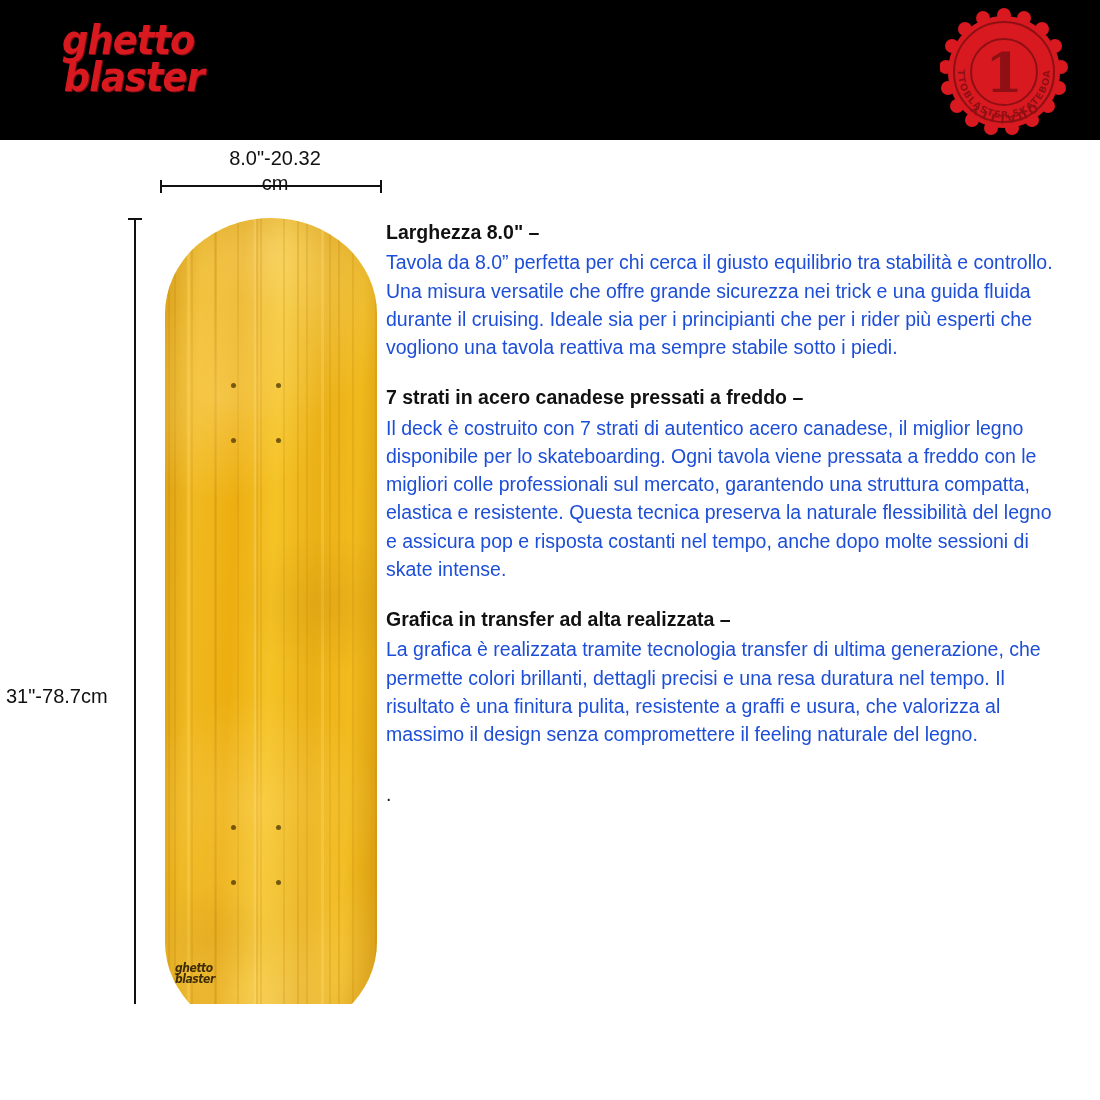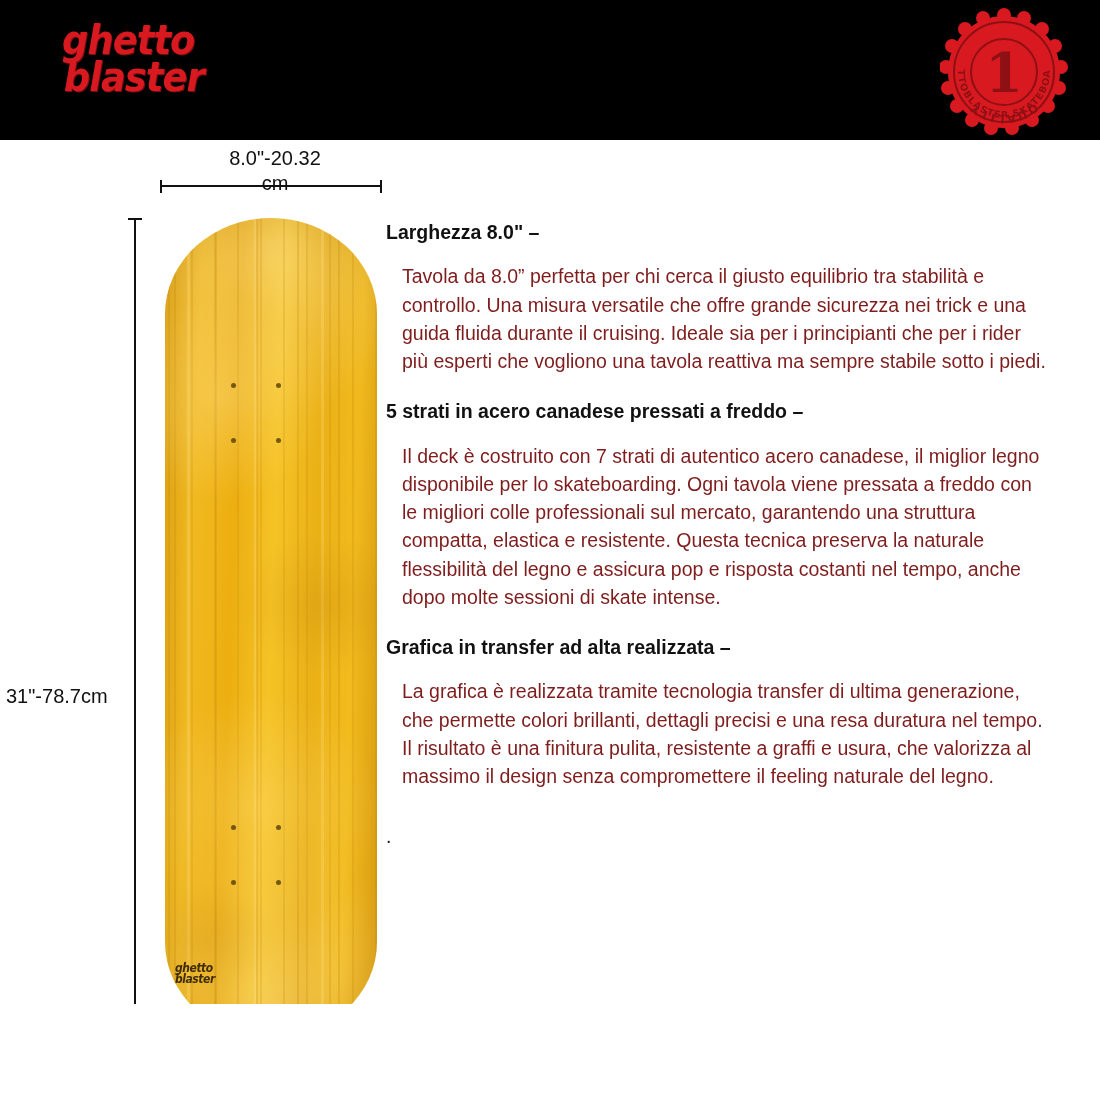--- a/index.html
+++ b/index.html
@@ -180,23 +180,23 @@
   }
   .blk { margin-bottom: 22px; }
   .blk h3 {
     margin: 0 0 2px 0;
     font-size: 19.5px;
     font-weight: bold;
     color: #111;
     line-height: 1.45;
   }
   .blk p {
-    margin: 16px;
+    margin: 0;
     font-size: 19.5px;
-    color: #7f1d1d;
+    color: #1d4ed8;
     line-height: 1.45;
   }
   .dot-line {
     margin-top: 34px;
     font-size: 19.5px;
     color: #1a1a1a;
   }
 </style>
 </head>
 <body>
@@ -300,21 +300,21 @@
     </div>
 
     <div class="text-col">
 
       <div class="blk">
         <h3>Larghezza 8.0" –</h3>
         <p> Tavola da 8.0” perfetta per chi cerca il giusto equilibrio tra stabilità e controllo. Una misura versatile che offre grande sicurezza nei trick e una guida fluida durante il cruising. Ideale sia per i principianti che per i rider più esperti che vogliono una tavola reattiva ma sempre stabile sotto i piedi.</p>
       </div>
 
       <div class="blk">
-        <h3>5 strati in acero canadese pressati a freddo –</h3>
+        <h3>7 strati in acero canadese pressati a freddo –</h3>
         <p>Il deck è costruito con 7 strati di autentico acero canadese, il miglior legno disponibile per lo skateboarding. Ogni tavola viene pressata a freddo con le migliori colle professionali sul mercato, garantendo una struttura compatta, elastica e resistente. Questa tecnica preserva la naturale flessibilità del legno e assicura pop e risposta costanti nel tempo, anche dopo molte sessioni di skate intense.</p>
       </div>
 
       <div class="blk">
         <h3>Grafica in transfer ad alta realizzata –</h3>
         <p> La grafica è realizzata tramite tecnologia transfer di ultima generazione, che permette colori brillanti, dettagli precisi e una resa duratura nel tempo. Il risultato è una finitura pulita, resistente a graffi e usura, che valorizza al massimo il design senza compromettere il feeling naturale del legno.</p>
       </div>
 
       <div class="dot-line">.</div>
     </div>

